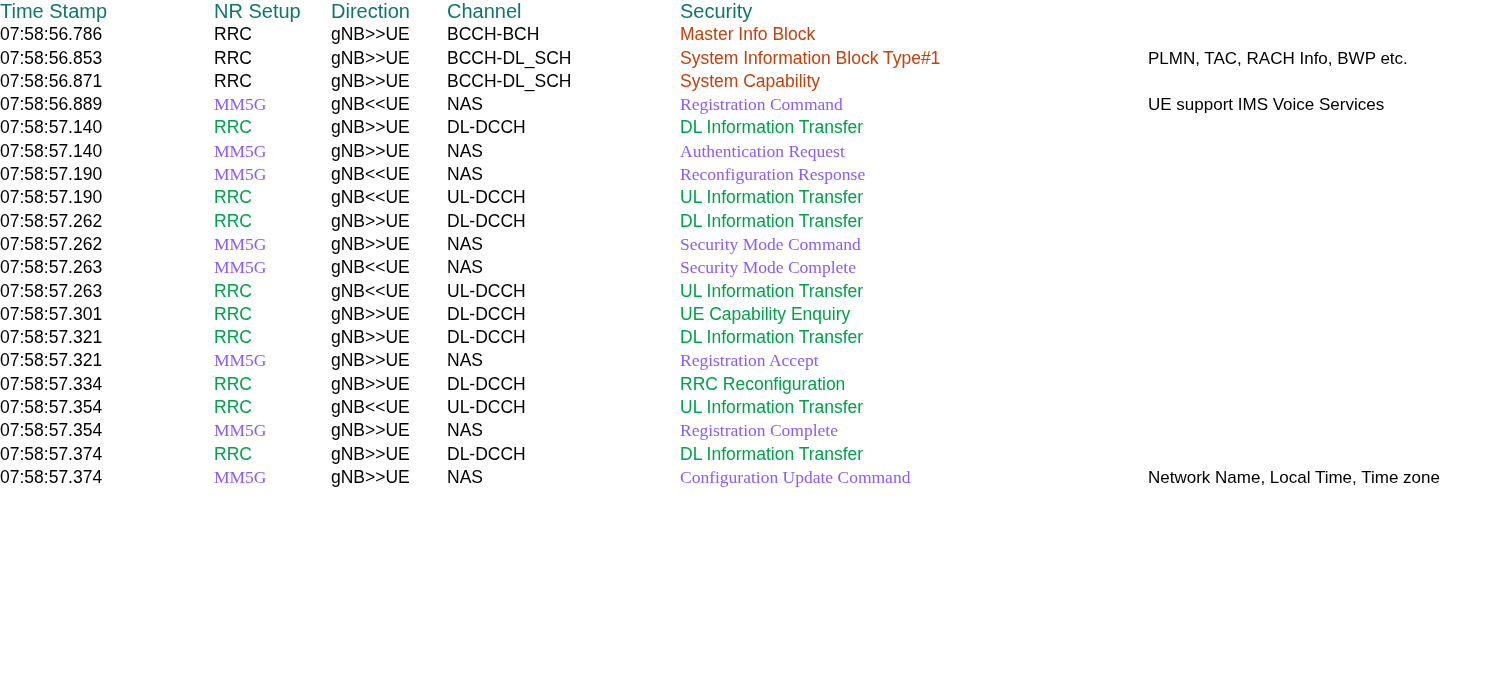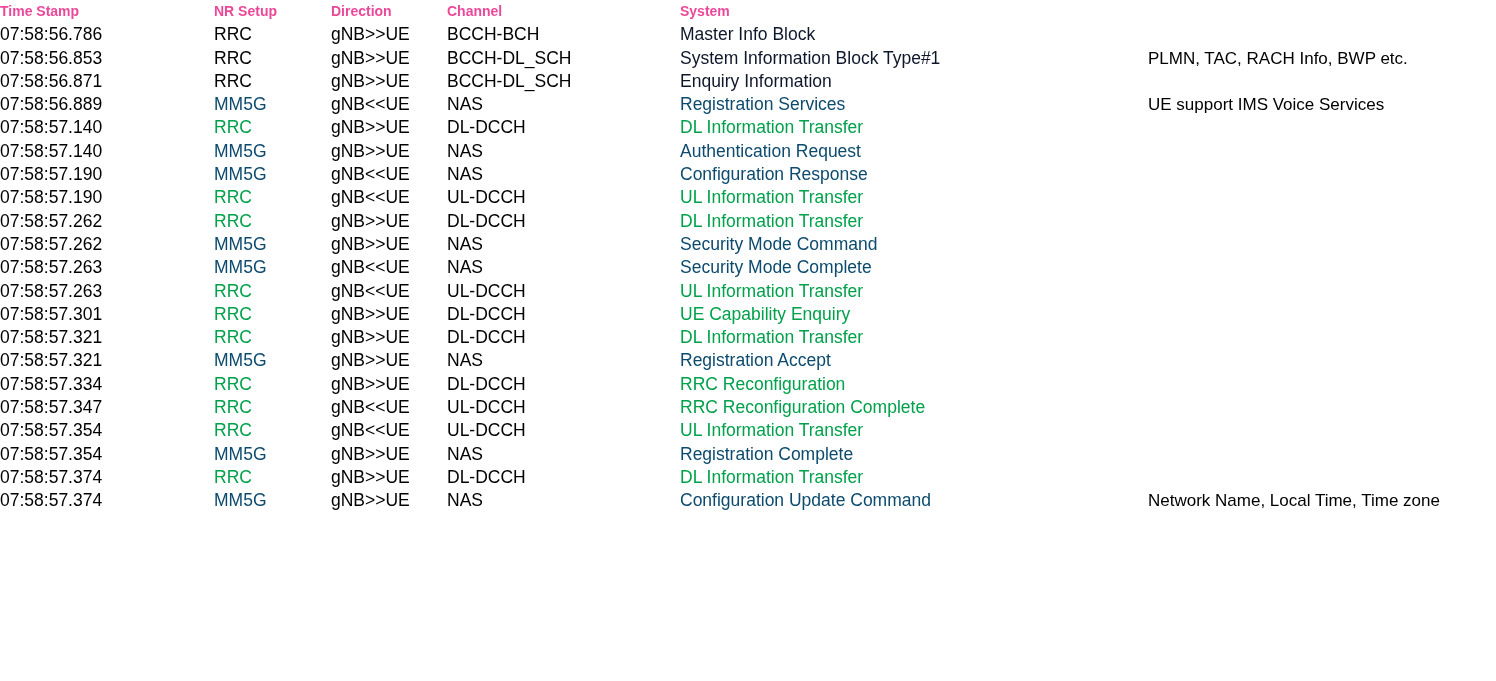--- a/index.html
+++ b/index.html
@@ -36,42 +36,42 @@
     text-align: left;
     vertical-align: baseline;
     padding: 0;
     border: 0;
     white-space: nowrap;
     line-height: 23.3px;
     height: 23.3px;
   }
 
   thead th {
-    color: #ec4899;
-    font-weight: bold;
-    font-size: 14px;
+    color: #0f766e;
+    font-weight: normal;
+    font-size: 20px;
     line-height: 26px;
     height: 31px;
     vertical-align: top;
     padding-top: 6px;
   }
 
   
   .col-time  { padding-left: 4px; }
   .col-layer { padding-left: 1px; }
   .col-dir   { padding-left: 0px; }
   .col-chan  { padding-left: 0px; }
   .col-msg   { padding-left: 0px; }
   .col-note  { padding-left: 0px; margin-left: 39px; }
 
   
   .clr-black  { color: #000000; }
-  .clr-blue   { color: #0f172a; }
+  .clr-blue   { color: #c2410c; }
   .clr-green  { color: #00a14b; }
-  .clr-purple { color: #0c4a6e; }
+  .clr-purple { color: #8b5cf6; font-family: Liberation Serif, serif; }
 
   .note-cell {
     font-size: 17px;
   }
 </style>
 </head>
 <body>
 
 <table class="log-table">
   <colgroup>
@@ -81,21 +81,21 @@
     <col class="c-chan">
     <col class="c-msg">
     <col class="c-note">
   </colgroup>
   <thead>
     <tr>
       <th class="col-time">Time Stamp</th>
       <th class="col-layer">NR Setup</th>
       <th class="col-dir">Direction</th>
       <th class="col-chan">Channel</th>
-      <th class="col-msg">System</th>
+      <th class="col-msg">Security</th>
       <th class="col-note"></th>
     </tr>
   </thead>
   <tbody id="log-body">
       <tr>
         <td class="col-time  clr-black">07:58:56.786</td>
         <td class="col-layer clr-black">RRC</td>
         <td class="col-dir   clr-black">gNB&gt;&gt;UE</td>
         <td class="col-chan  clr-black">BCCH-BCH</td>
         <td class="col-msg   clr-blue">Master Info Block</td>
@@ -107,29 +107,29 @@
         <td class="col-dir   clr-black">gNB&gt;&gt;UE</td>
         <td class="col-chan  clr-black">BCCH-DL_SCH</td>
         <td class="col-msg   clr-blue">System Information Block Type#1</td>
         <td class="col-note  clr-black note-cell">PLMN, TAC, RACH Info, BWP etc.</td>
       </tr>
       <tr>
         <td class="col-time  clr-black">07:58:56.871</td>
         <td class="col-layer clr-black">RRC</td>
         <td class="col-dir   clr-black">gNB&gt;&gt;UE</td>
         <td class="col-chan  clr-black">BCCH-DL_SCH</td>
-        <td class="col-msg   clr-blue">Enquiry Information</td>
+        <td class="col-msg   clr-blue">System Capability</td>
         <td class="col-note  clr-black note-cell"></td>
       </tr>
       <tr>
         <td class="col-time  clr-black">07:58:56.889</td>
         <td class="col-layer clr-purple">MM5G</td>
         <td class="col-dir   clr-black">gNB&lt;&lt;UE</td>
         <td class="col-chan  clr-black">NAS</td>
-        <td class="col-msg   clr-purple">Registration Services</td>
+        <td class="col-msg   clr-purple">Registration Command</td>
         <td class="col-note  clr-black note-cell">UE support IMS Voice Services</td>
       </tr>
       <tr>
         <td class="col-time  clr-black">07:58:57.140</td>
         <td class="col-layer clr-green">RRC</td>
         <td class="col-dir   clr-black">gNB&gt;&gt;UE</td>
         <td class="col-chan  clr-black">DL-DCCH</td>
         <td class="col-msg   clr-green">DL Information Transfer</td>
         <td class="col-note  clr-black note-cell"></td>
       </tr>
@@ -139,21 +139,21 @@
         <td class="col-dir   clr-black">gNB&gt;&gt;UE</td>
         <td class="col-chan  clr-black">NAS</td>
         <td class="col-msg   clr-purple">Authentication Request</td>
         <td class="col-note  clr-black note-cell"></td>
       </tr>
       <tr>
         <td class="col-time  clr-black">07:58:57.190</td>
         <td class="col-layer clr-purple">MM5G</td>
         <td class="col-dir   clr-black">gNB&lt;&lt;UE</td>
         <td class="col-chan  clr-black">NAS</td>
-        <td class="col-msg   clr-purple">Configuration Response</td>
+        <td class="col-msg   clr-purple">Reconfiguration Response</td>
         <td class="col-note  clr-black note-cell"></td>
       </tr>
       <tr>
         <td class="col-time  clr-black">07:58:57.190</td>
         <td class="col-layer clr-green">RRC</td>
         <td class="col-dir   clr-black">gNB&lt;&lt;UE</td>
         <td class="col-chan  clr-black">UL-DCCH</td>
         <td class="col-msg   clr-green">UL Information Transfer</td>
         <td class="col-note  clr-black note-cell"></td>
       </tr>
@@ -215,28 +215,20 @@
       </tr>
       <tr>
         <td class="col-time  clr-black">07:58:57.334</td>
         <td class="col-layer clr-green">RRC</td>
         <td class="col-dir   clr-black">gNB&gt;&gt;UE</td>
         <td class="col-chan  clr-black">DL-DCCH</td>
         <td class="col-msg   clr-green">RRC Reconfiguration</td>
         <td class="col-note  clr-black note-cell"></td>
       </tr>
       <tr>
-        <td class="col-time  clr-black">07:58:57.347</td>
-        <td class="col-layer clr-green">RRC</td>
-        <td class="col-dir   clr-black">gNB&lt;&lt;UE</td>
-        <td class="col-chan  clr-black">UL-DCCH</td>
-        <td class="col-msg   clr-green">RRC Reconfiguration Complete</td>
-        <td class="col-note  clr-black note-cell"></td>
-      </tr>
-      <tr>
         <td class="col-time  clr-black">07:58:57.354</td>
         <td class="col-layer clr-green">RRC</td>
         <td class="col-dir   clr-black">gNB&lt;&lt;UE</td>
         <td class="col-chan  clr-black">UL-DCCH</td>
         <td class="col-msg   clr-green">UL Information Transfer</td>
         <td class="col-note  clr-black note-cell"></td>
       </tr>
       <tr>
         <td class="col-time  clr-black">07:58:57.354</td>
         <td class="col-layer clr-purple">MM5G</td>

